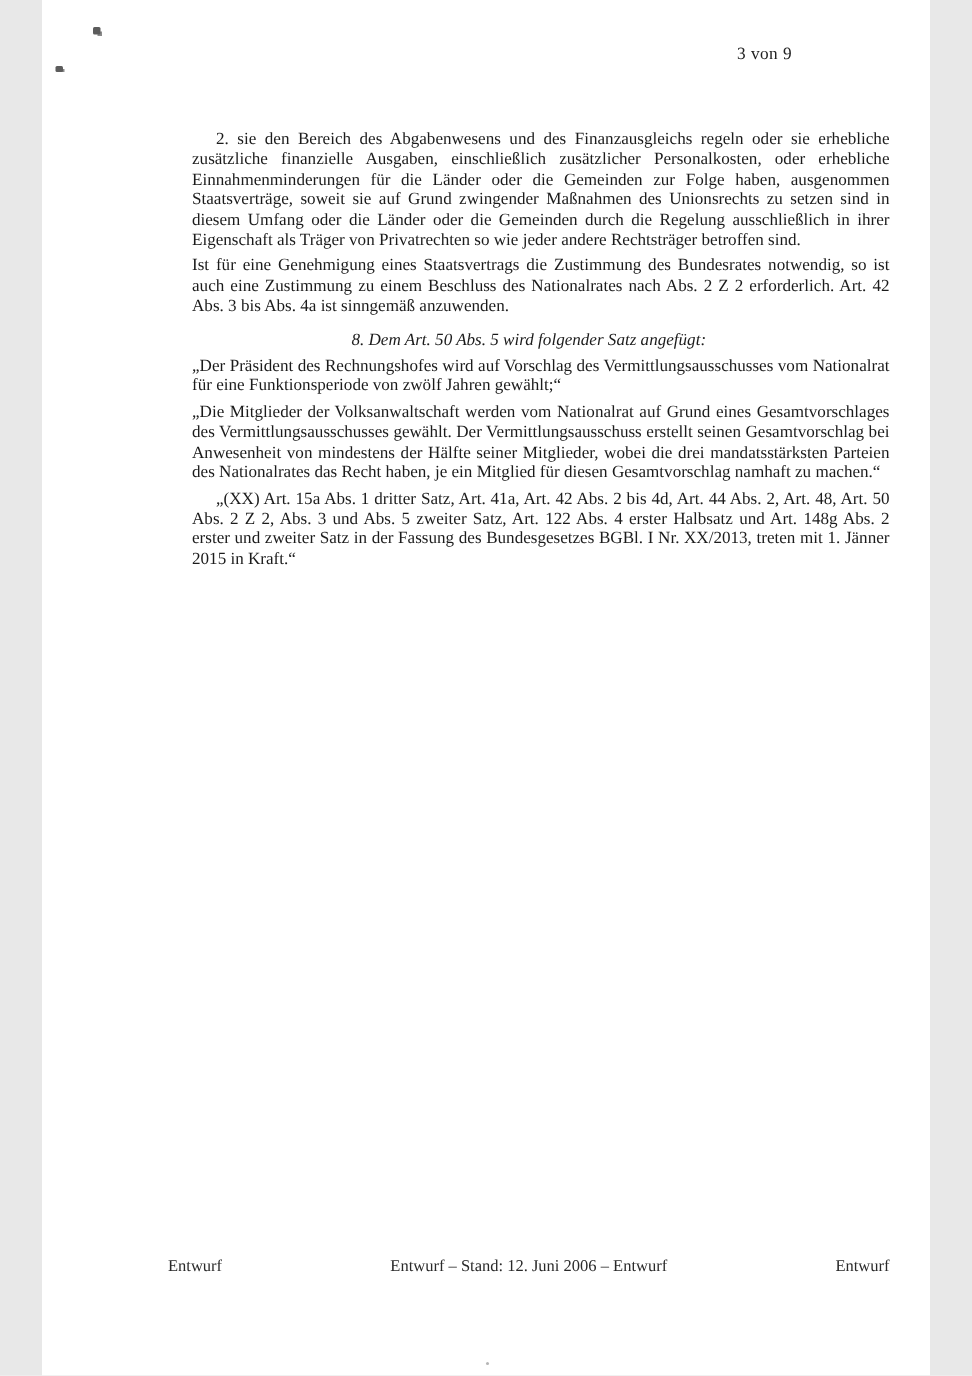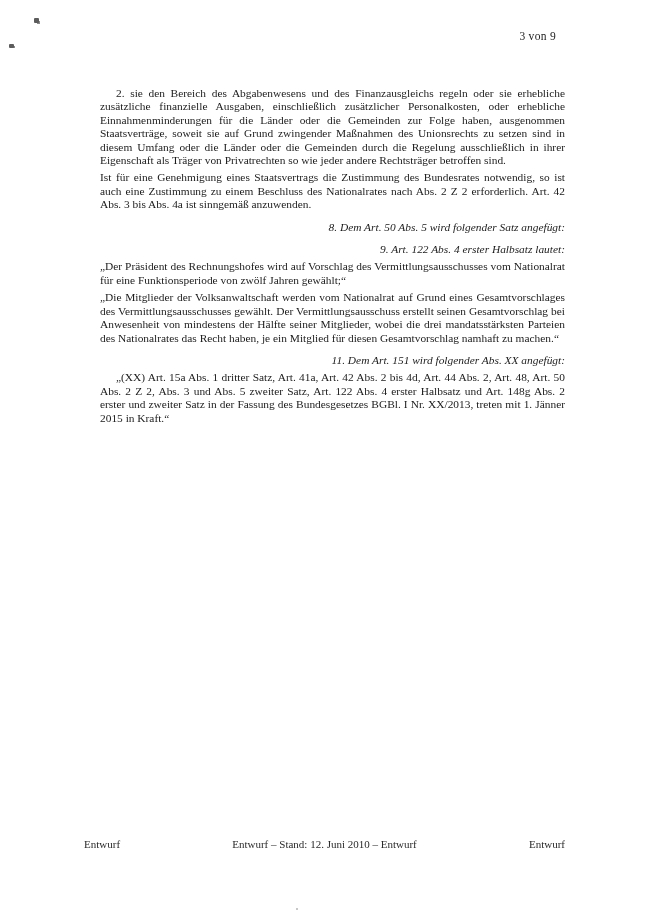--- a/index.html
+++ b/index.html
@@ -2,21 +2,21 @@
 <html lang="de"><head>
 <meta charset="utf-8">
 <style>
   html, body {
     margin: 0;
     padding: 0;
     background: #e8e8e8;
   }
   .page {
     position: relative;
-    width: 648px;
+    width: 592px;
     height: 917px;
     margin: 0 auto;
     background: #ffffff;
     font-family: "Liberation Serif", "DejaVu Serif", serif;
     color: #1b1b1b;
     overflow: hidden;
   }
   .page-number {
     position: absolute;
     top: 30px;
@@ -36,21 +36,21 @@
     color: #1b1b1b;
   }
   .content p {
     margin: 0 0 4px 16px;
   }
   .content p.indent {
     text-indent: 16px;
   }
   .content p.heading {
     font-style: italic;
-    text-align: right;
+    text-align: center;
     margin: 9px 0 4px 0;
   }
   .footer {
     position: absolute;
     top: 838px;
     left: 84px;
     width: 481px;
     display: flex;
     justify-content: space-between;
     align-items: baseline;
@@ -74,28 +74,26 @@
 
   <div class="speck speck-1"></div>
   <div class="speck speck-2"></div>
 
   <div class="page-number">3 von 9</div>
 
   <div class="content">
     <p class="body indent">2. sie den Bereich des Abgabenwesens und des Finanzausgleichs regeln oder sie erhebliche zusätzliche finanzielle Ausgaben, einschließlich zusätzlicher Personalkosten, oder erhebliche Einnahmenminderungen für die Länder oder die Gemeinden zur Folge haben, ausgenommen Staatsverträge, soweit sie auf Grund zwingender Maßnahmen des Unionsrechts zu setzen sind in diesem Umfang oder die Länder oder die Gemeinden durch die Regelung ausschließlich in ihrer Eigenschaft als Träger von Privatrechten so wie jeder andere Rechtsträger betroffen sind.</p>
     <p class="body">Ist für eine Genehmigung eines Staatsvertrags die Zustimmung des Bundesrates notwendig, so ist auch eine Zustimmung zu einem Beschluss des Nationalrates nach Abs. 2 Z 2 erforderlich. Art. 42 Abs. 3 bis Abs. 4a ist sinngemäß anzuwenden.</p>
     <p class="heading">8. Dem Art. 50 Abs. 5 wird folgender Satz angefügt:</p>
-    <p class="heading">9. Art. 122 Abs. 4 erster Halbsatz lautet:</p>
     <p class="body">„Der Präsident des Rechnungshofes wird auf Vorschlag des Vermittlungsausschusses vom Nationalrat für eine Funktionsperiode von zwölf Jahren gewählt;“</p>
     <p class="body">„Die Mitglieder der Volksanwaltschaft werden vom Nationalrat auf Grund eines Gesamtvorschlages des Vermittlungsausschusses gewählt. Der Vermittlungsausschuss erstellt seinen Gesamtvorschlag bei Anwesenheit von mindestens der Hälfte seiner Mitglieder, wobei die drei mandatsstärksten Parteien des Nationalrates das Recht haben, je ein Mitglied für diesen Gesamtvorschlag namhaft zu machen.“</p>
-    <p class="heading">11. Dem Art. 151 wird folgender Abs. XX angefügt:</p>
     <p class="body indent">„(XX) Art. 15a Abs. 1 dritter Satz, Art. 41a, Art. 42 Abs. 2 bis 4d, Art. 44 Abs. 2, Art. 48, Art. 50 Abs. 2 Z 2, Abs. 3 und Abs. 5 zweiter Satz, Art. 122 Abs. 4 erster Halbsatz und Art. 148g Abs. 2 erster und zweiter Satz in der Fassung des Bundesgesetzes BGBl. I Nr. XX/2013, treten mit 1. Jänner 2015 in Kraft.“</p>
   </div>
 
   <div class="footer">
     <span>Entwurf</span>
-    <span>Entwurf – Stand: 12. Juni 2010 – Entwurf</span>
+    <span>Entwurf – Stand: 12. Juni 2006 – Entwurf</span>
     <span>Entwurf</span>
   </div>
 
   <div class="speck speck-3"></div>
 
 </div>
 
 </body></html>

